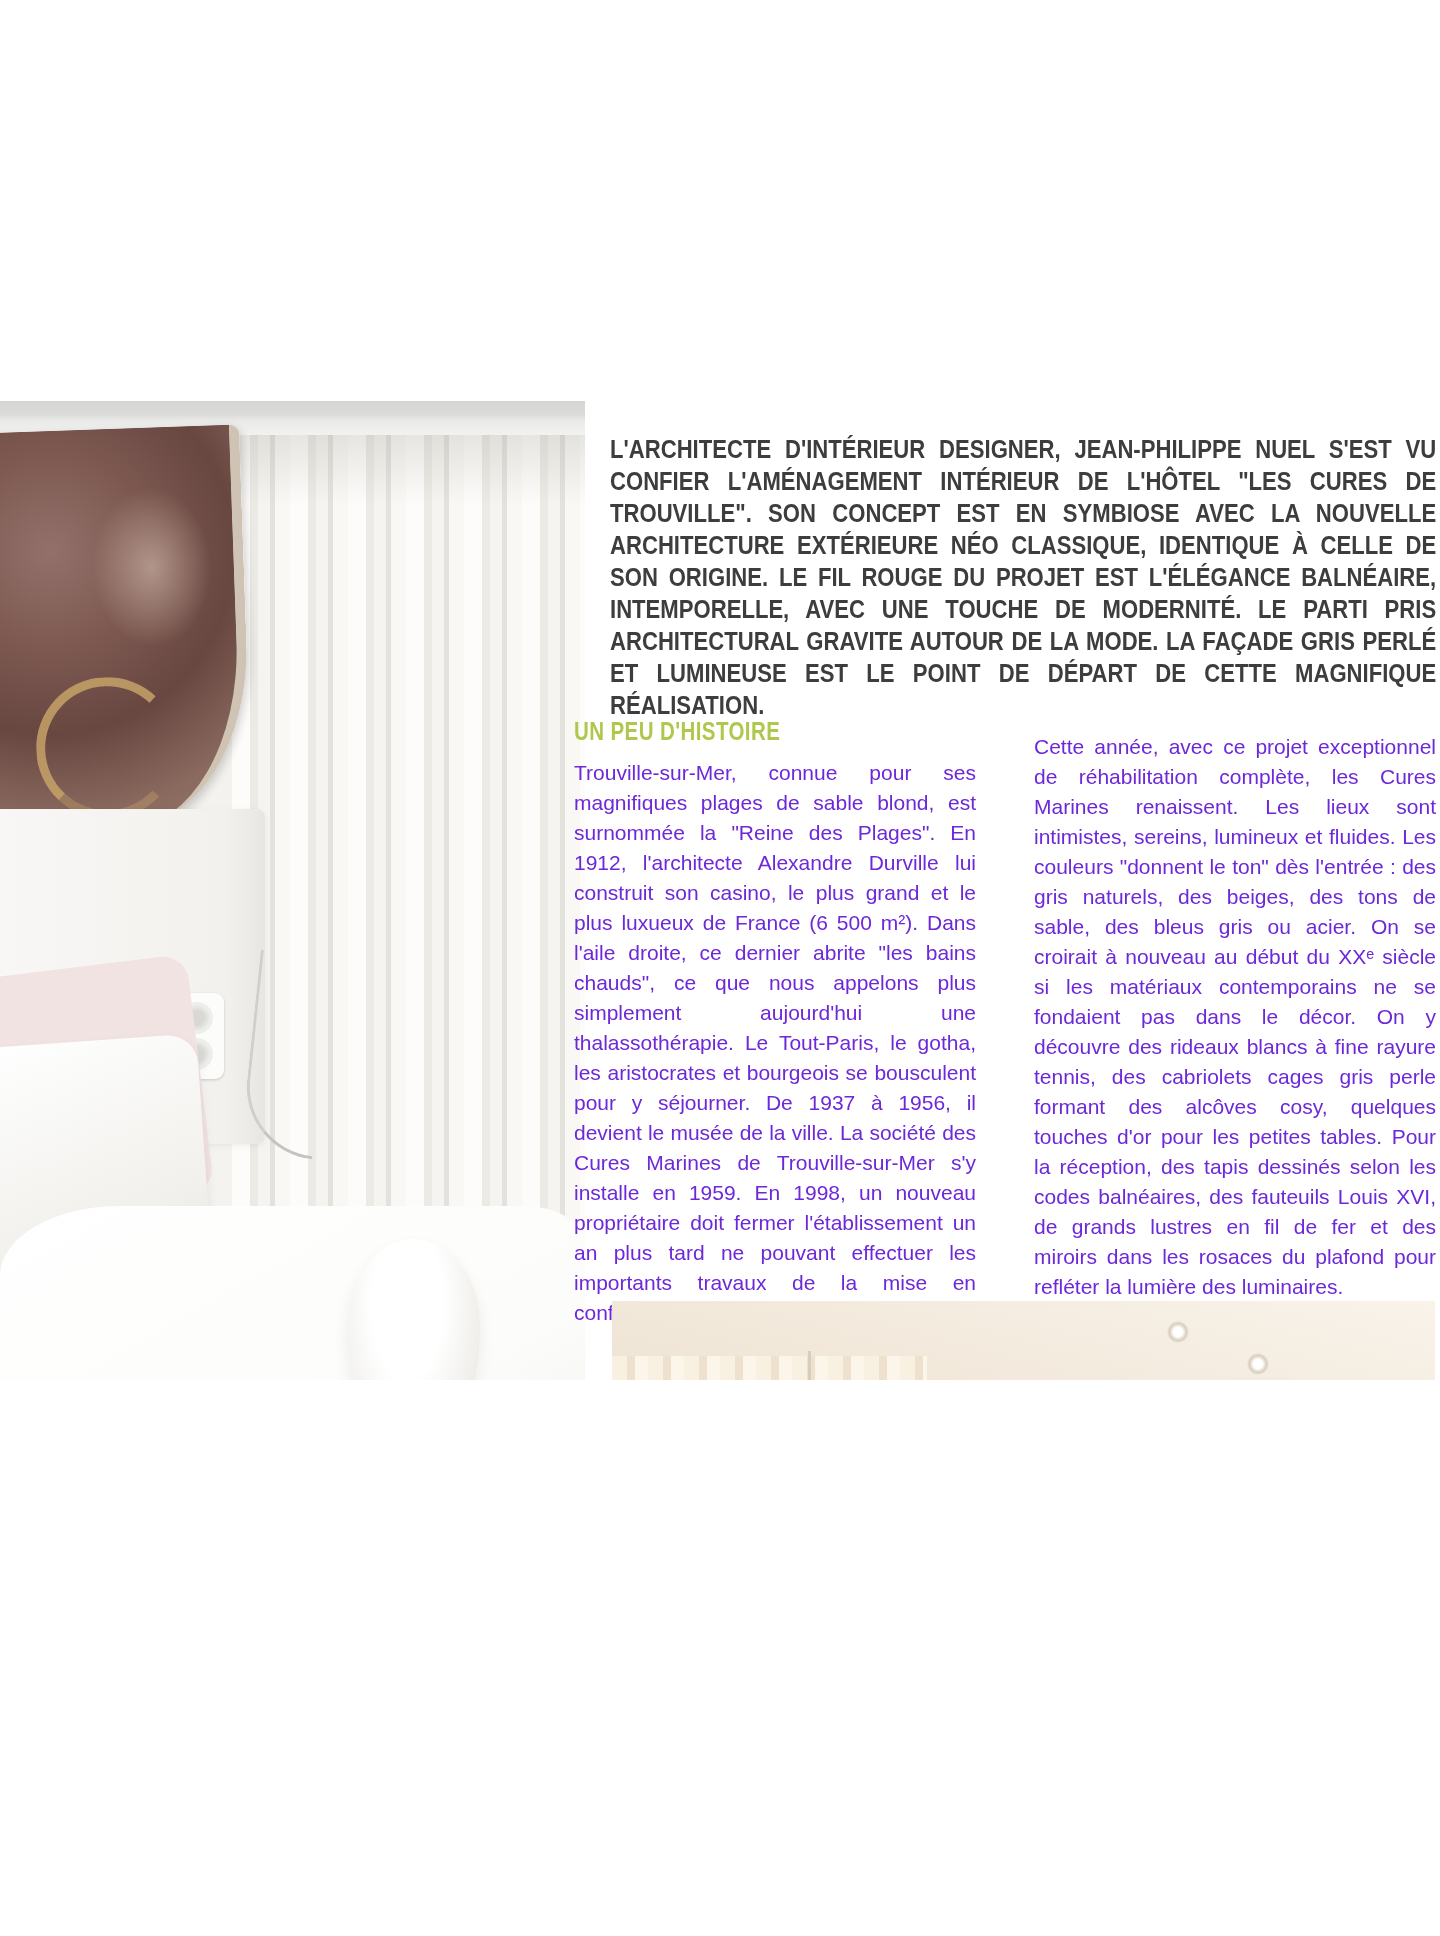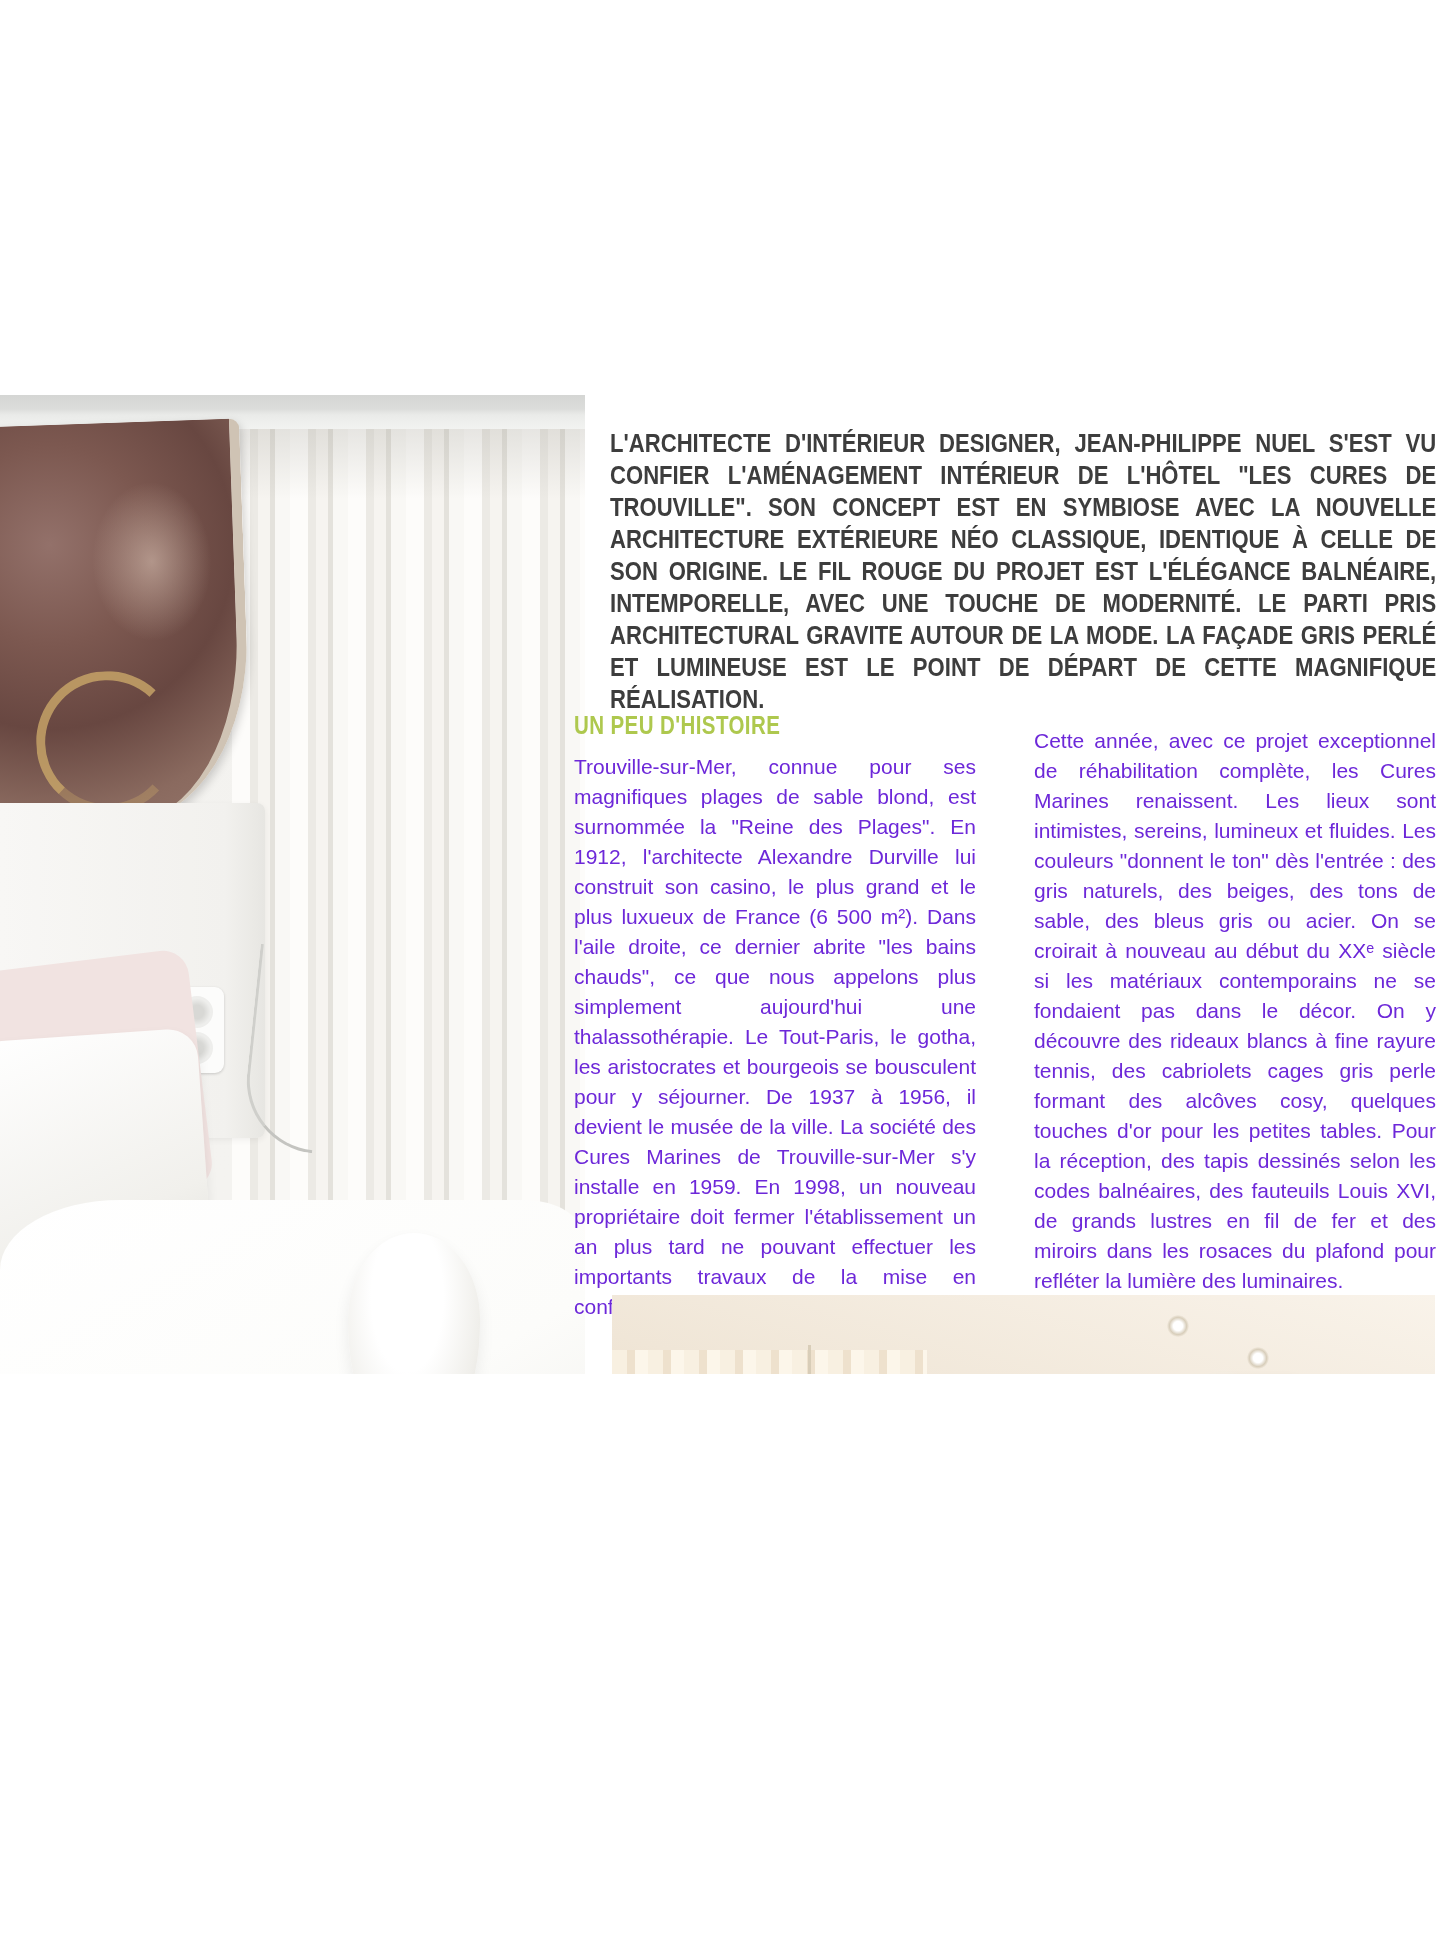--- a/index.html
+++ b/index.html
@@ -1,17 +1,17 @@
 <!DOCTYPE html>
 <html lang="fr"><head>
 <meta charset="utf-8">
 <style>
   html,body{margin:0;padding:0;background:#fff;}
   .page{position:relative;width:1440px;height:1372px;background:#ffffff;
-        font-family:"Liberation Sans",sans-serif;overflow:hidden;margin:2px auto;}
+        font-family:"Liberation Sans",sans-serif;overflow:hidden;margin:8px auto;}
 
   
   .intro{position:absolute;left:610px;top:399px;width:972px;
          transform:scaleX(.85);transform-origin:0 0;
          font-weight:700;font-size:26px;line-height:32px;color:#3d3d3d;
          text-align:justify;}
   .section-left{position:absolute;left:574px;top:710px;width:402px;}
   .section-right{position:absolute;left:1034px;top:724px;width:402px;}
   .heading{display:inline-block;transform:scaleX(.82);transform-origin:0 0;
            font-weight:700;font-size:25px;line-height:27px;color:#aec84e;

